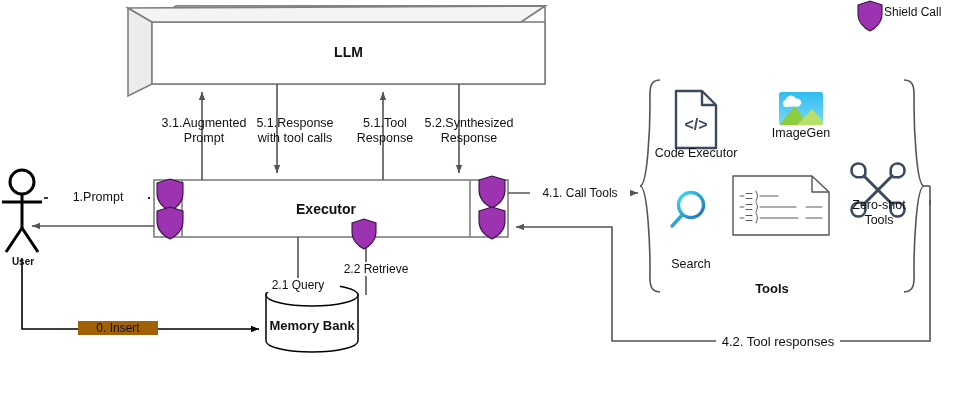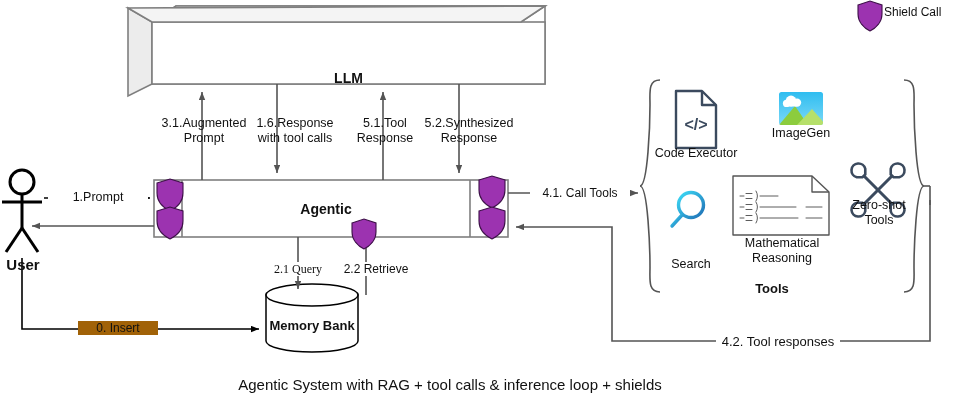--- a/index.html
+++ b/index.html
@@ -170,64 +170,61 @@
     <g fill="#9c33b0" stroke="#3d1048" stroke-width="1.1">
       <path d="M157,183 l13,-4 l13,4 v10 c0,9 -7,15 -13,18 c-6,-3 -13,-9 -13,-18 z"></path>
       <path d="M157,211 l13,-4 l13,4 v10 c0,9 -7,15 -13,18 c-6,-3 -13,-9 -13,-18 z"></path>
       <path d="M479,180 l13,-4 l13,4 v10 c0,9 -7,15 -13,18 c-6,-3 -13,-9 -13,-18 z"></path>
       <path d="M479,211 l13,-4 l13,4 v10 c0,9 -7,15 -13,18 c-6,-3 -13,-9 -13,-18 z"></path>
       <path d="M352,223 l12,-4 l12,4 v9 c0,8 -6,14 -12,17 c-6,-3 -12,-9 -12,-17 z"></path>
       <path d="M858,5 l12,-4 l12,4 v9 c0,8 -6,14 -12,17 c-6,-3 -12,-9 -12,-17 z"></path>
     </g>
   </svg>
 
-  <div class="node-title" style="left:152px;top:44px;width:393px;font-size:14px;margin-top:26px;">LLM</div>
-
-  <div class="node-title" style="left:182px;top:201px;width:288px;font-size:14px;">Agentic</div>
+  <div class="node-title" style="left:152px;top:44px;width:393px;font-size:14px;">LLM</div>
+
+  <div class="node-title" style="left:182px;top:201px;width:288px;font-size:14px;">Executor</div>
 
   <div class="node-title" style="left:258px;top:318px;width:108px;font-size:13px;">Memory Bank</div>
 
-  <div class="node-title" style="left:0px;top:256px;width:46px;font-size:15px;">User</div>
+  <div class="node-title" style="left:0px;top:256px;width:46px;font-size:10px;">User</div>
 
   <div class="node-title" style="left:712px;top:281px;width:120px;font-size:13px;">Tools</div>
 
   <div class="lbl" style="left:48px;top:190px;width:100px;font-size:12.5px;background:#fff;">1.Prompt</div>
 
 
   <div class="lbl" style="left:78px;top:321px;width:80px;font-size:12px;background:#a16207;">0. Insert</div>
 
   <div class="lbl" style="left:143px;top:116px;width:122px;font-size:12.5px;">3.1.Augmented
 Prompt</div>
 
-  <div class="lbl" style="left:231px;top:116px;width:128px;font-size:12.5px;">1.6.Response
+  <div class="lbl" style="left:231px;top:116px;width:128px;font-size:12.5px;">5.1.Response
 with tool calls</div>
 
   <div class="lbl" style="left:338px;top:116px;width:94px;font-size:12.5px;">5.1.Tool
 Response</div>
 
   <div class="lbl" style="left:411px;top:116px;width:116px;font-size:12.5px;">5.2.Synthesized
 Response</div>
 
-  <div class="lbl" style="left:256px;top:262px;width:84px;font-size:12px;background:#fff;font-family:Liberation Serif, serif;">2.1 Query</div>
+  <div class="lbl" style="left:256px;top:278px;width:84px;font-size:12px;background:#fff;">2.1 Query</div>
 
   <div class="lbl" style="left:330px;top:262px;width:92px;font-size:12px;background:#fff;">2.2 Retrieve</div>
 
   <div class="lbl" style="left:530px;top:186px;width:100px;font-size:12px;background:#fff;">4.1. Call Tools</div>
 
   <div class="lbl" style="left:716px;top:334px;width:124px;font-size:13px;background:#fff;">4.2. Tool responses</div>
 
   <div class="lbl" style="left:646px;top:146px;width:100px;font-size:12.5px;">Code Executor</div>
 
   <div class="lbl" style="left:761px;top:126px;width:80px;font-size:12.5px;">ImageGen</div>
 
   <div class="lbl" style="left:656px;top:257px;width:70px;font-size:12.5px;">Search</div>
 
-  <div class="lbl" style="left:730px;top:236px;width:104px;font-size:12.5px;">Mathematical
-Reasoning</div>
 
   <div class="lbl" style="left:840px;top:198px;width:78px;font-size:12.5px;">Zero-shot
 Tools</div>
 
   <div class="lbl" style="left:884px;top:5px;width:86px;font-size:12px;text-align:left;">Shield Call</div>
 
-  <div class="lbl" style="left:0px;top:376px;width:900px;font-size:15px;">Agentic System with RAG + tool calls &amp; inference loop + shields</div>
 
 </div>
 
 </body></html>

